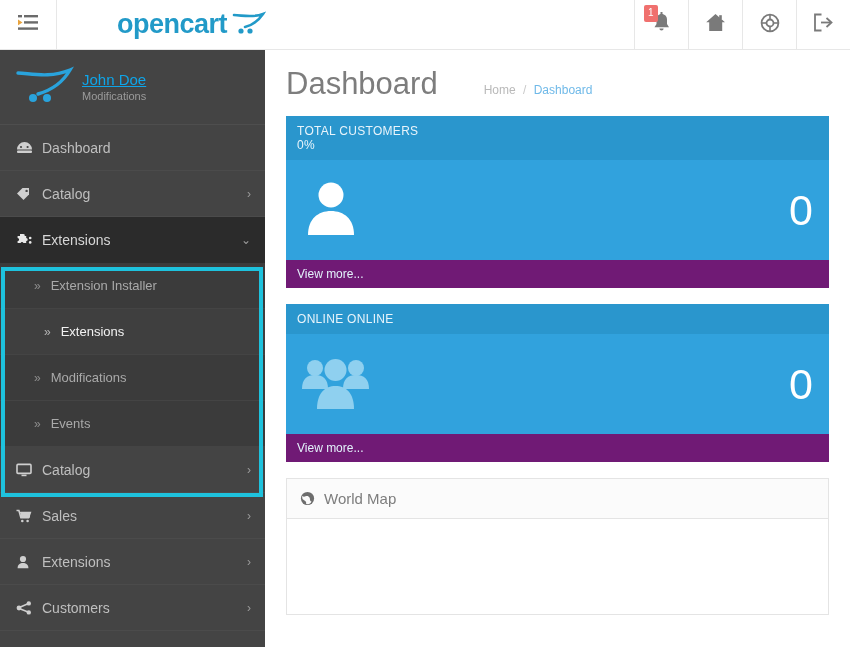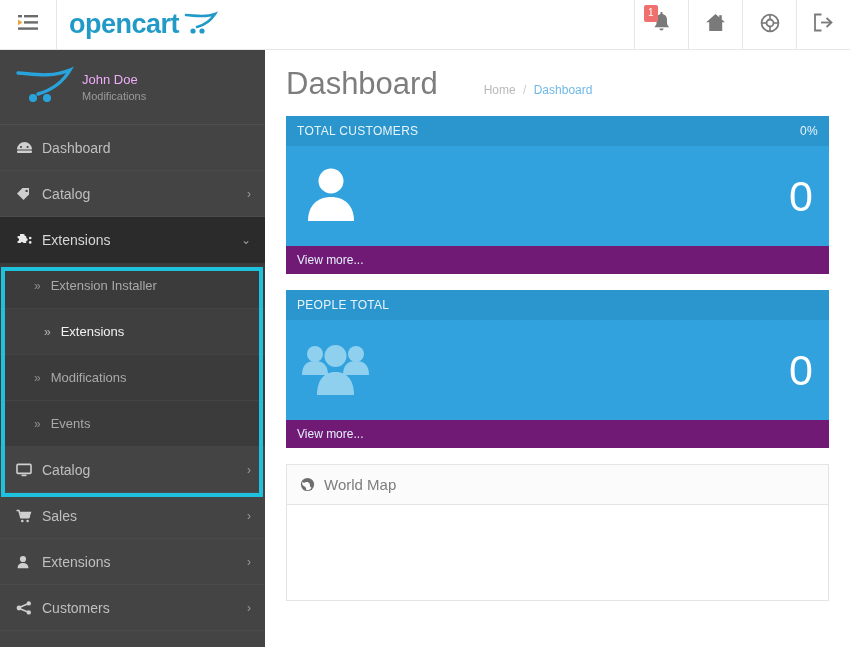--- a/index.html
+++ b/index.html
@@ -20,21 +20,21 @@
   .hamburger-cell {
     width: 57px; display: flex; align-items: center; justify-content: center;
     border-right: 1px solid #e7e7e7; cursor: pointer;
   }
   .brand-cell {
     display: flex; align-items: center; padding-left: 12px;
     flex: 0 0 auto;
   }
   .brand-text {
     font-size: 27px; font-weight: bold; color: #229ac8;
-    letter-spacing: -0.5px; line-height: 1;
+    letter-spacing: -0.5px; line-height: 1; margin-left: 48px;
   }
   .brand-cart { margin-left: 5px; display: inline-block; }
   .topbar-spacer { flex: 1 1 auto; }
   .top-icon {
     width: 54px; display: flex; align-items: center; justify-content: center;
     border-left: 1px solid #e7e7e7; position: relative; cursor: pointer;
   }
   .badge {
     position: absolute; top: 5px; left: 9px;
     background: #f0706e; color: #ffffff;
@@ -47,21 +47,21 @@
   .sidebar {
     position: absolute; top: 50px; left: 0; width: 265px; height: 597px;
     background: #444444; overflow: hidden;
   }
   .profile {
     height: 75px; display: flex; align-items: center;
     padding-left: 14px; border-bottom: 1px solid #4e4e4e;
   }
   .profile-logo { width: 62px; flex: 0 0 62px; }
   .profile-names { padding-left: 6px; }
-  .profile-name { color: #f0abfc; font-size: 13px; line-height: 18px; }
+  .profile-name { color: #0ea5e9; font-size: 15px; line-height: 18px; text-decoration: underline; }
   .profile-role { color: #9b9b9b; font-size: 11px; line-height: 14px; }
 
   .nav-item {
     display: flex; align-items: center; height: 46px;
     padding-left: 16px; padding-right: 14px;
     color: #bfbfbf; font-size: 14px; cursor: pointer;
     border-bottom: 1px solid #4b4b4b;
   }
   .nav-icon {
     width: 26px; flex: 0 0 26px; display: flex;
@@ -103,20 +103,21 @@
   .breadcrumb { margin-left: 14px; font-size: 12px; color: #bdbdbd; }
   .breadcrumb .crumb-link { color: #b9b9b9; margin-left: 32px; }
   .breadcrumb .sep { margin: 0 4px; color: #c9c9c9; }
   .breadcrumb .crumb-current { color: #6fb9e8; }
 
   .tile { width: 543px; margin-bottom: 16px; }
   .tile-head {
     background: #2a96cd; color: #e8f4fb; font-size: 12px;
     padding: 8px 11px; display: flex; justify-content: space-between;
     letter-spacing: 0.3px;
+    flex-direction: column;
   }
   .tile-body {
     background: #31a2dd; height: 100px; position: relative;
     display: flex; align-items: center; justify-content: space-between;
     padding: 0 16px 0 14px;
   }
   .tile-number {
     color: #ffffff; font-size: 43px; line-height: 1; font-weight: normal;
   }
   .tile-foot {
@@ -355,21 +356,21 @@
             <path d="M8 58 C8 42 18 34 31 34 s23 8 23 24 Z" fill="#ffffff"></path>
           </svg>
         </span>
         <span class="tile-number">0</span>
       </div>
       <div class="tile-foot">View more...</div>
     </div>
 
     <div class="tile">
       <div class="tile-head">
-        <span>PEOPLE TOTAL</span>
+        <span>ONLINE ONLINE</span>
         <span></span>
       </div>
       <div class="tile-body">
         <span>
           <svg width="72" height="62" viewBox="0 0 72 62">
             <circle cx="15" cy="17" r="8" fill="#8fd0ef"></circle>
             <path d="M2 38 C2 28 7 24 15 24 s13 4 13 14 Z" fill="#8fd0ef"></path>
             <circle cx="56" cy="17" r="8" fill="#8fd0ef"></circle>
             <path d="M43 38 C43 28 48 24 56 24 s13 4 13 14 Z" fill="#8fd0ef"></path>
             <circle cx="35.5" cy="19" r="11" fill="#8fd0ef"></circle>

